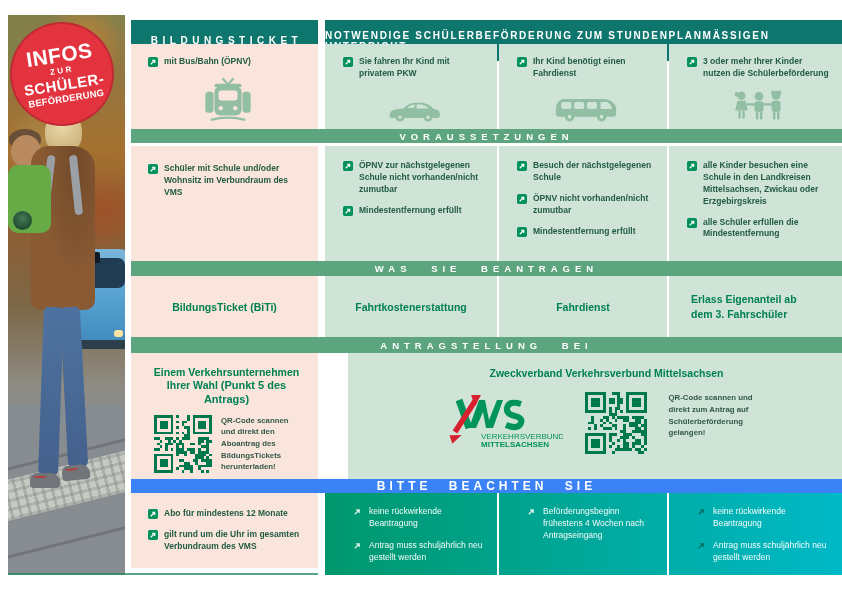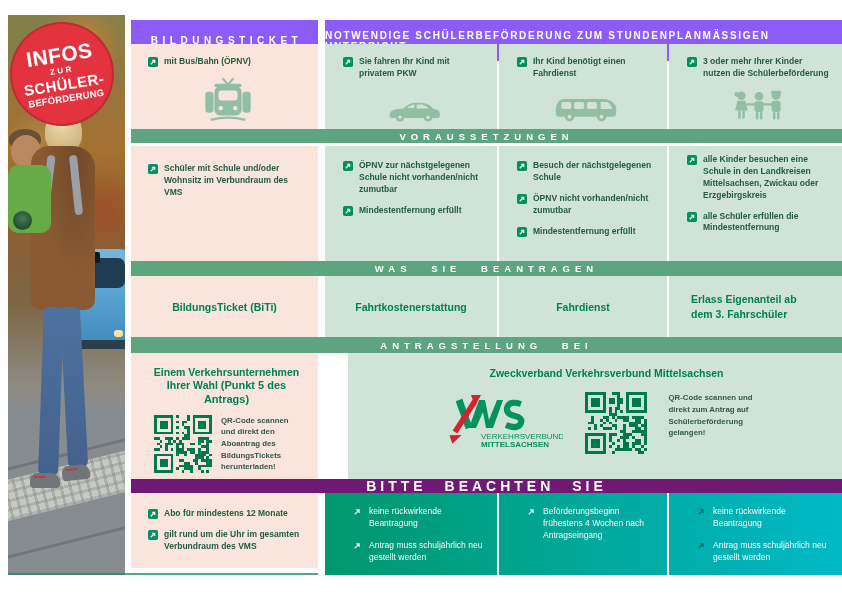--- a/index.html
+++ b/index.html
@@ -51,28 +51,28 @@
   .badge{position:absolute;left:10px;top:22px;width:104px;height:104px;border-radius:50%;
          background:#e2333f;border:2px solid rgba(150,30,40,.45);box-sizing:border-box;
          display:flex;align-items:center;justify-content:center;z-index:5;}
   .badge-rot{transform:rotate(-9deg);text-align:center;color:#fff;line-height:1;}
   .badge-l1{font-size:21px;font-weight:bold;letter-spacing:.5px;}
   .badge-l2{font-size:8px;font-weight:bold;letter-spacing:2.5px;margin-top:2px;}
   .badge-l3{font-size:15px;font-weight:bold;margin-top:2px;letter-spacing:.4px;}
   .badge-l4{font-size:9.5px;font-weight:bold;margin-top:2px;letter-spacing:.2px;}
 
   
-  .hdr{position:absolute;top:20px;height:41px;background:#8b5cf6;color:#fff;font-weight:bold;
+  .hdr{position:absolute;top:20px;height:41px;background:#0f766e;color:#fff;font-weight:bold;
        display:flex;align-items:center;justify-content:center;}
   .hdr-col1{left:131px;width:187px;font-size:10px;letter-spacing:4.5px;padding-left:4px;box-sizing:border-box;}
   .hdr-main{left:325px;width:517px;font-size:10px;letter-spacing:1.7px;}
   .band{position:absolute;left:131px;width:711px;background:#5ca57e;color:#fff;font-weight:bold;
         display:flex;align-items:center;justify-content:center;font-size:9.5px;
         letter-spacing:5px;word-spacing:12px;}
-  .band-red{background:#701a75;font-size:14px;letter-spacing:4px;word-spacing:10px;}
+  .band-red{background:#3b82f6;font-size:12px;letter-spacing:4px;word-spacing:10px;}
 
   
   .row{position:absolute;left:325px;width:517px;display:flex;gap:2px;}
   .cell{background:#cfe3d7;box-sizing:border-box;padding:12px 12px 0 18px;}
   .c2{width:172px;}.c3{width:168px;}.c4{width:173px;}
   .col1blk{position:absolute;left:131px;width:187px;background:#f9e5db;box-sizing:border-box;
            padding:12px 10px 0 17px;}
   .li{display:flex;gap:6px;margin-bottom:9px;font-size:8.5px;line-height:1.4;font-weight:bold;color:#235c43;}
   .li svg{flex-shrink:0;margin-top:1px;}
   .iconwrap{display:flex;justify-content:center;}
@@ -289,21 +289,21 @@
         <span>ÖPNV nicht vorhanden/nicht zumutbar</span>
       </div>
       <div class="li">
         <svg width="10" height="10" viewBox="0 0 11 11">
             <rect width="11" height="11" rx="2" fill="#00915d"></rect>
             <path d="M3 8 L7.4 3.6 M4.4 3.6 H7.4 V6.6" stroke="#fff" stroke-width="1.3" fill="none"></path>
           </svg>
         <span>Mindestentfernung erfüllt</span>
       </div>
     </div>
-    <div class="cell c4" style="padding-top:8px;">
+    <div class="cell c4" style="padding-top:14px;">
       <div class="li">
         <svg width="10" height="10" viewBox="0 0 11 11">
             <rect width="11" height="11" rx="2" fill="#00915d"></rect>
             <path d="M3 8 L7.4 3.6 M4.4 3.6 H7.4 V6.6" stroke="#fff" stroke-width="1.3" fill="none"></path>
           </svg>
         <span>alle Kinder besuchen eine Schule in den Landkreisen Mittelsachsen, Zwickau oder Erzgebirgskreis</span>
       </div>
       <div class="li">
         <svg width="10" height="10" viewBox="0 0 11 11">
             <rect width="11" height="11" rx="2" fill="#00915d"></rect>

